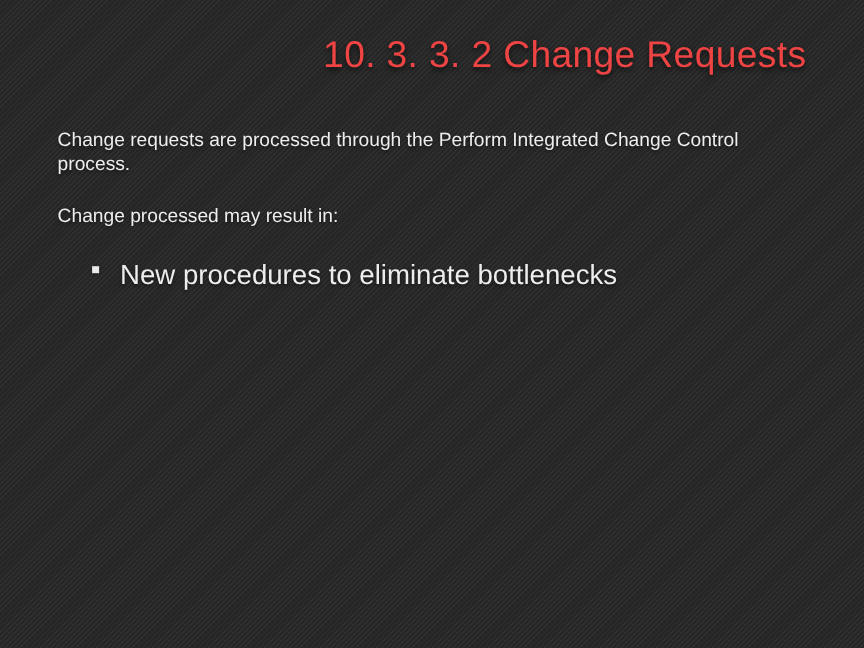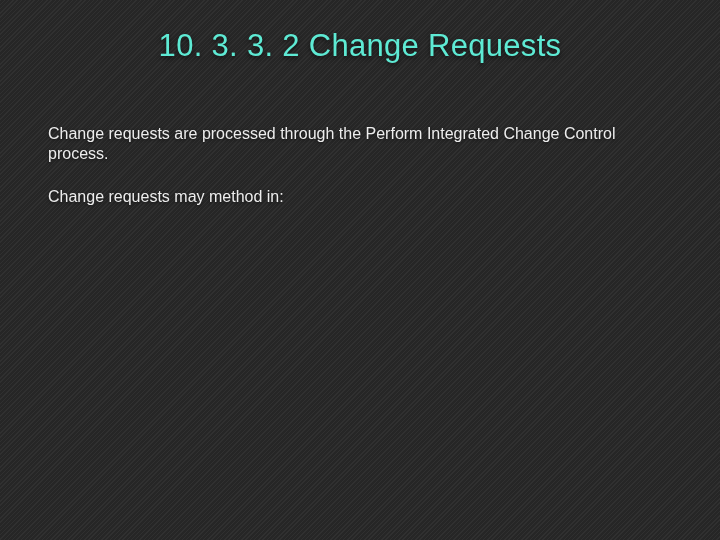--- a/index.html
+++ b/index.html
@@ -11,26 +11,26 @@
       #303030 0px,
       #303030 1px,
       #262626 1px,
       #262626 3px
     );
     font-family: Arial, Helvetica, sans-serif;
     color: #e8e8e8;
     padding: 28px 48px 40px 48px;
   }
   .title {
-    text-align: center;
+    text-align: right;
     font-size: 31px;
     font-weight: 400;
-    color: #5eead4;
+    color: #ef4444;
     text-shadow: 0 2px 4px rgba(0,0,0,0.6);
-    margin-bottom: 60px;
+    margin-bottom: 44px;
     letter-spacing: 0.3px;
   }
   .para {
     font-size: 16px;
     line-height: 1.22;
     margin-bottom: 24px;
     text-shadow: 0 1px 3px rgba(0,0,0,0.5);
     font-weight: 400;
     color: #ededed;
   }
@@ -56,16 +56,17 @@
     color: #e8e8e8;
   }
 </style>
 </head>
 <body>
 
 <h1 class="title">10. 3. 3. 2 Change Requests</h1>
 
 <p class="para">Change requests are processed through the Perform Integrated Change Control process.</p>
 
-<p class="para">Change requests may method in:</p>
+<p class="para">Change processed may result in:</p>
 
 <ul class="bullets">
+  <li>New procedures to eliminate bottlenecks</li>
 </ul>
 
 </body></html>

